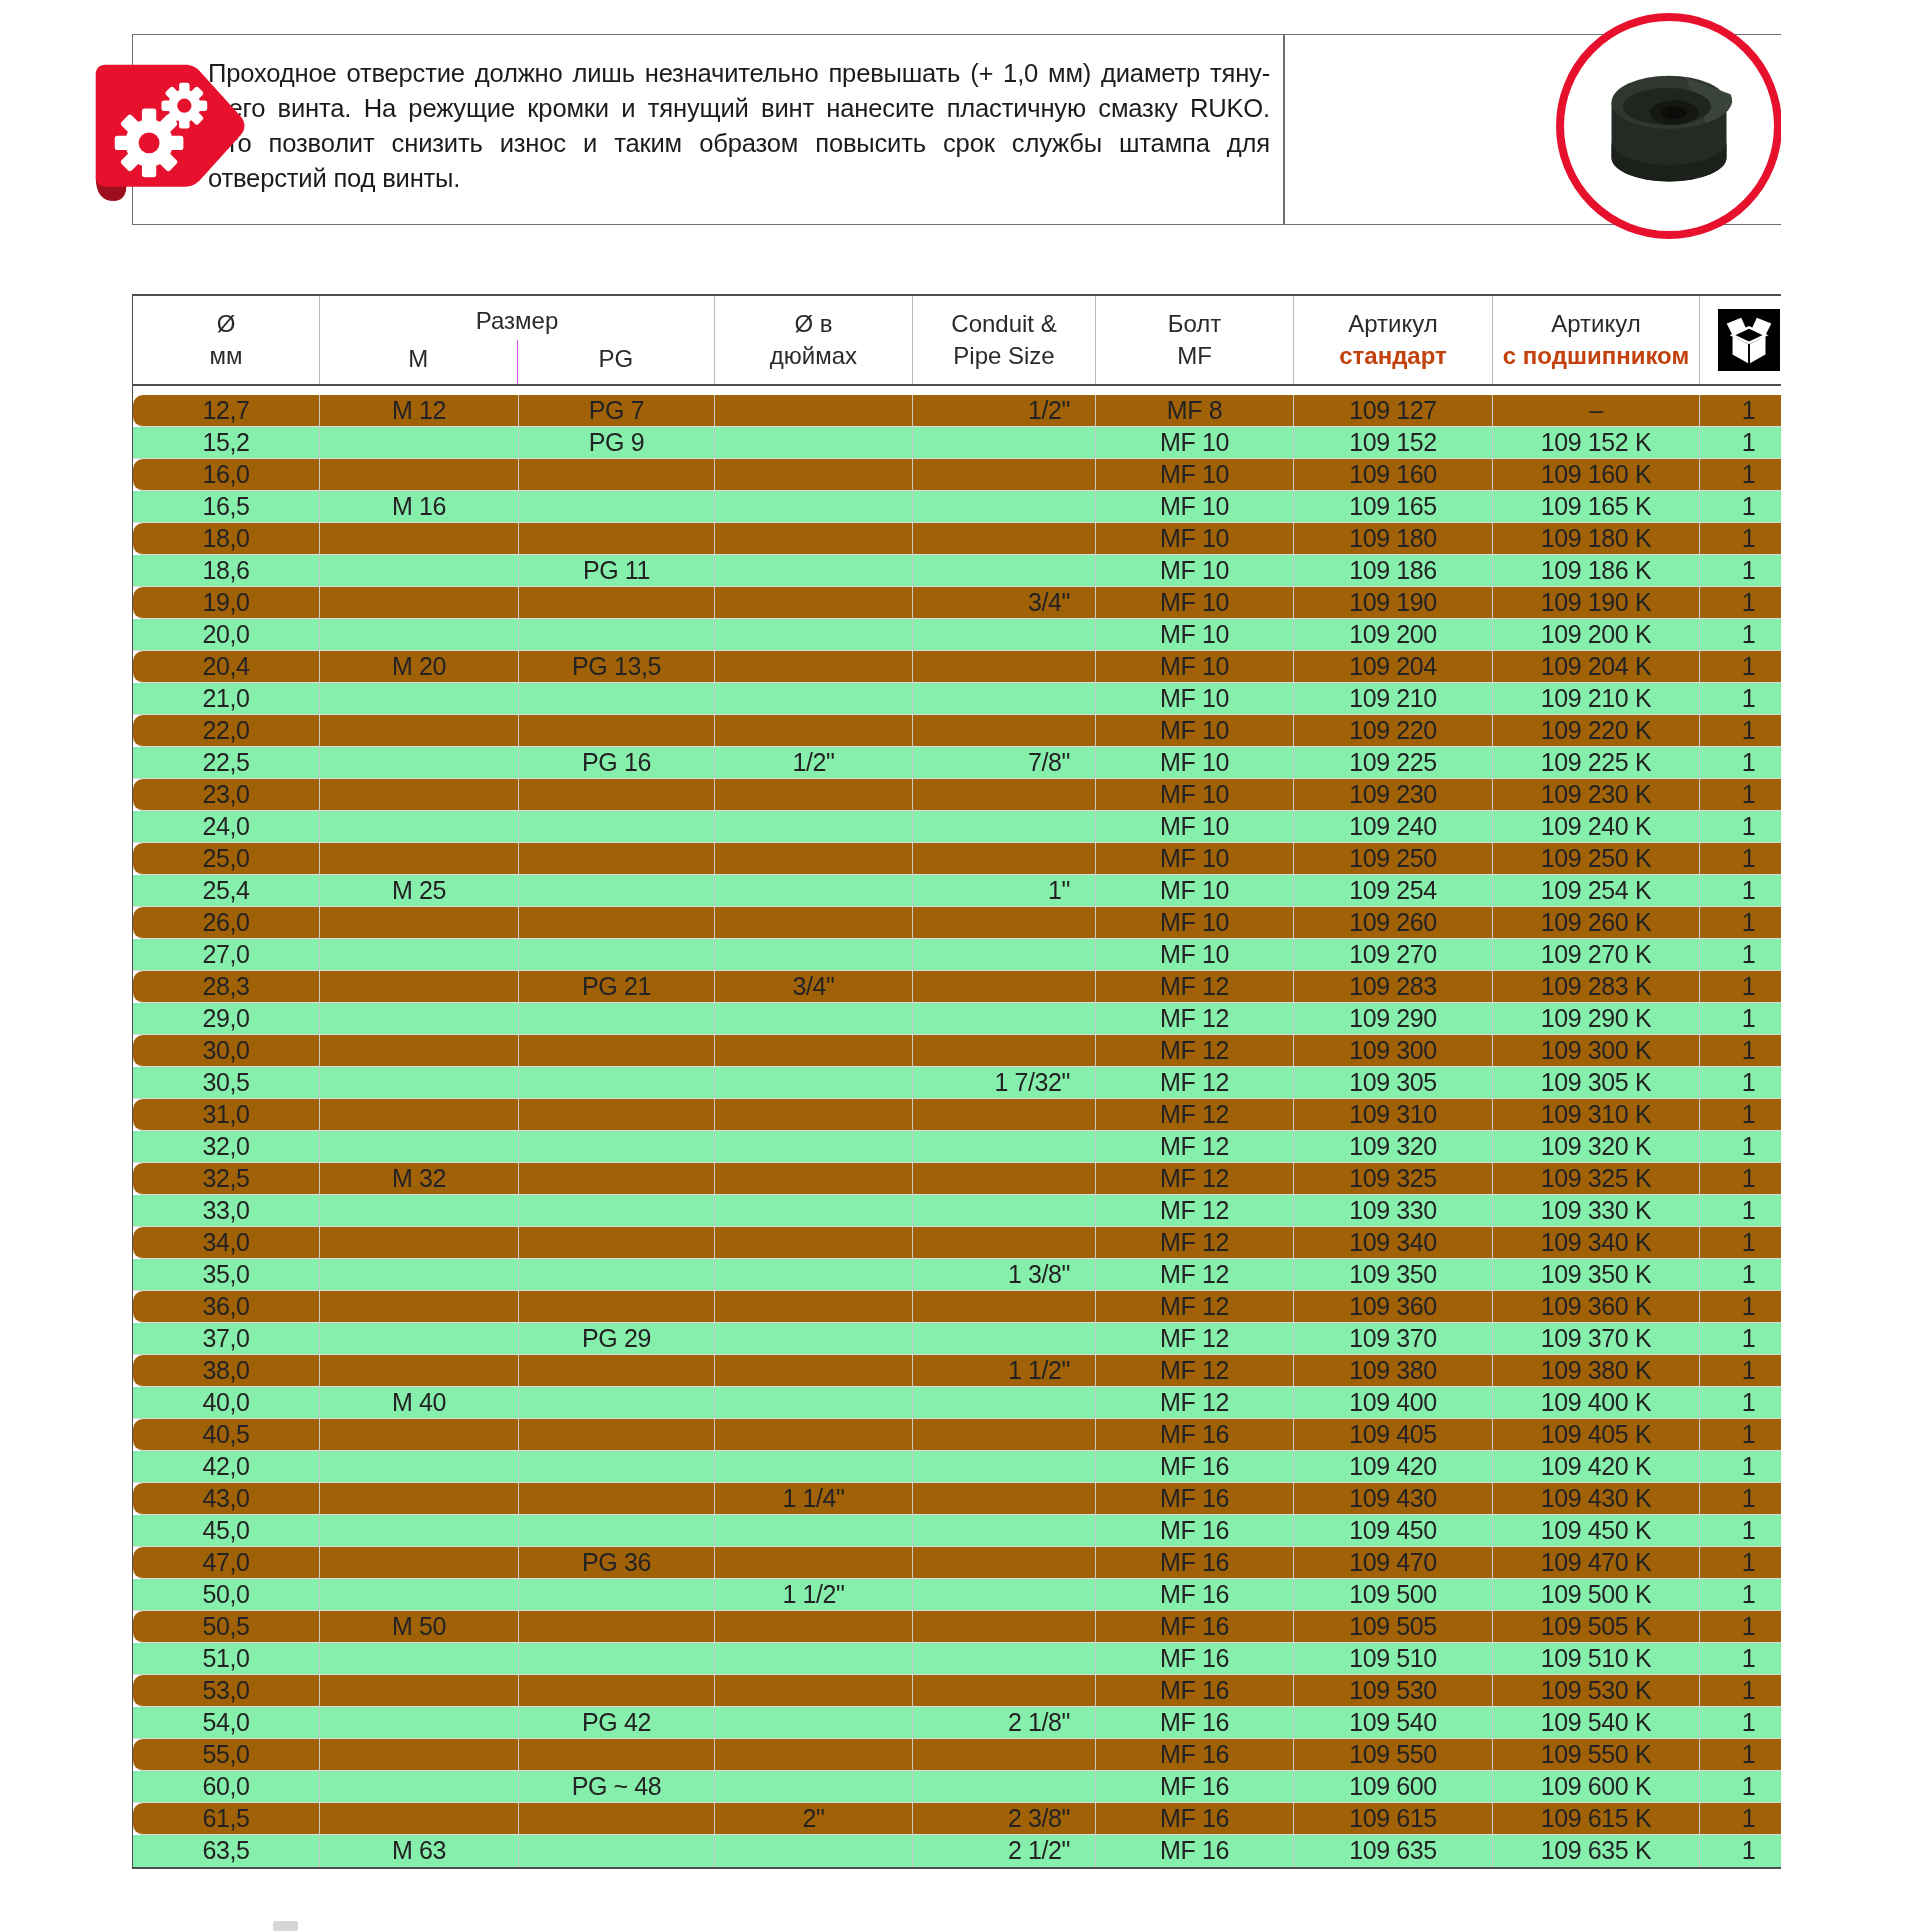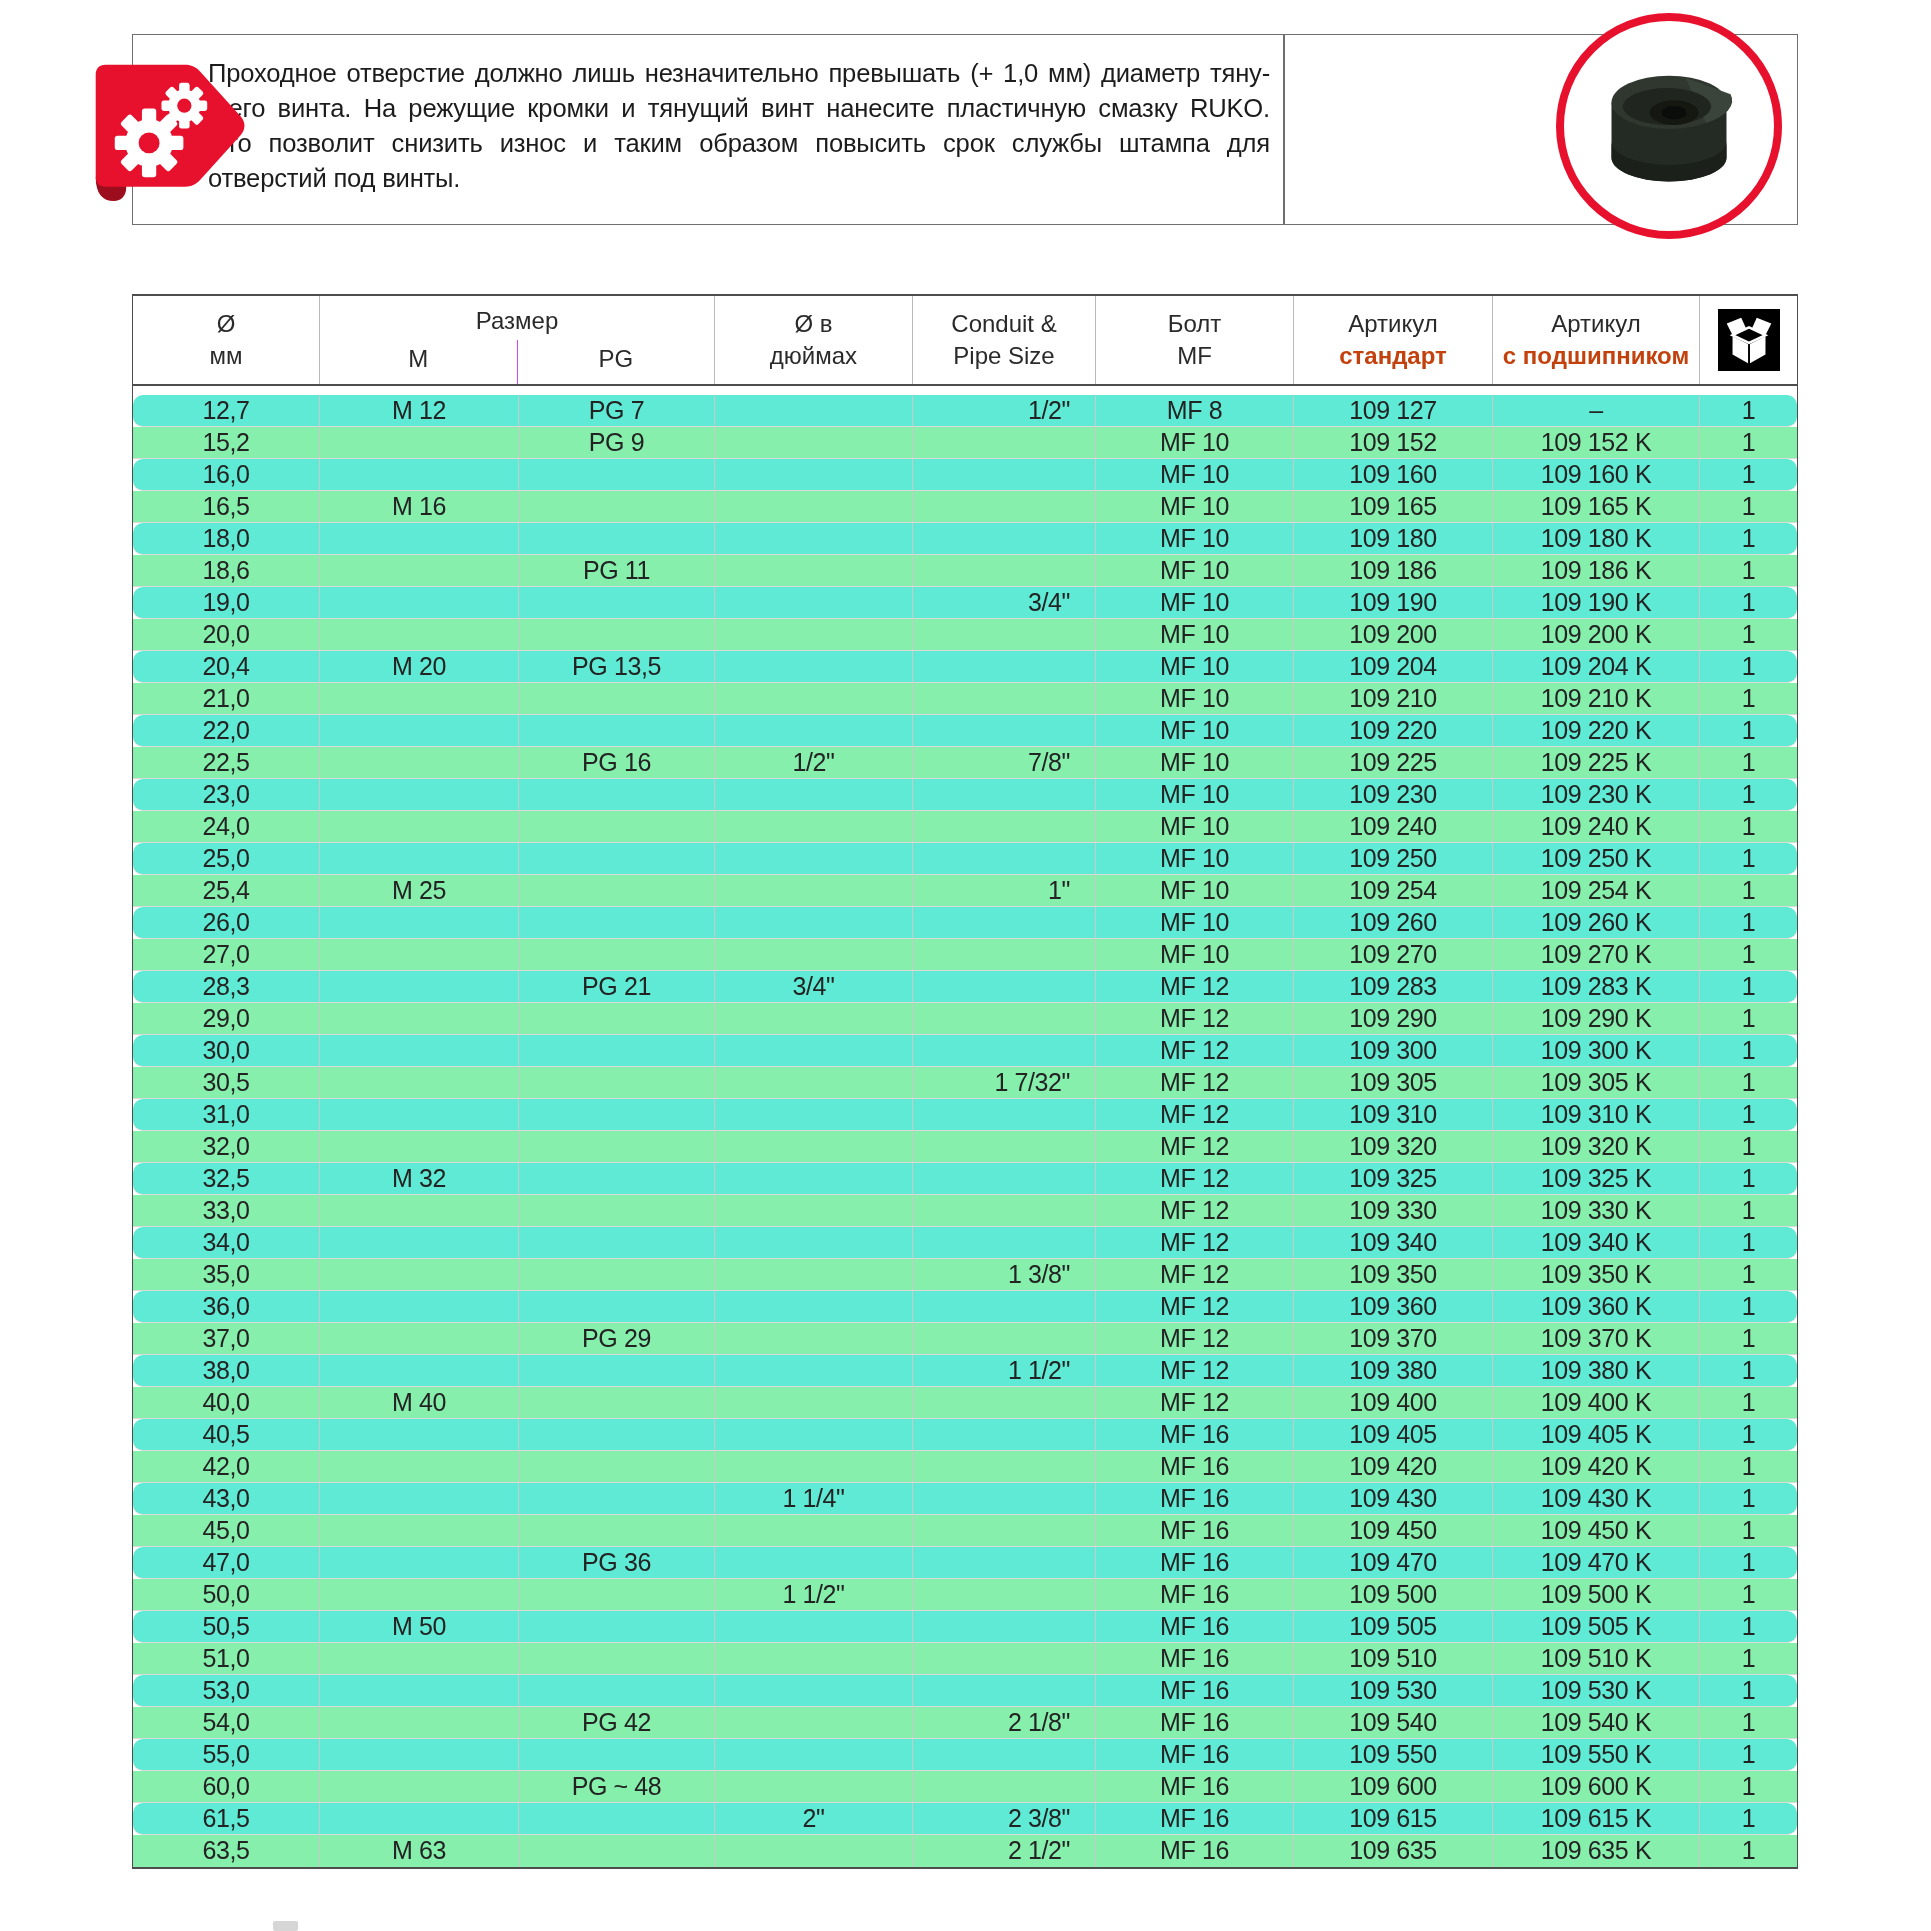--- a/index.html
+++ b/index.html
@@ -1,17 +1,17 @@
 <!DOCTYPE html>
 <html><head>
 <meta charset="utf-8">
 <style>
   html,body{margin:0;padding:0;background:#fff;}
   body{font-family:"Liberation Sans","DejaVu Sans",sans-serif;color:#222;}
-  .page{position:relative;width:1781px;height:1931px;background:#ffffff;overflow:hidden;padding-left:43px;}
+  .page{position:relative;width:1781px;height:1931px;background:#ffffff;overflow:hidden;}
 
   
   .info-box{position:absolute;left:132px;top:34px;width:1666px;height:191px;
     border:1.9px solid #6e6e6e;box-sizing:border-box;background:#fff;}
   .info-divider{position:absolute;left:1150px;top:0;width:1.9px;height:100%;background:#6e6e6e;}
   .info-text{position:absolute;left:75px;top:21px;width:1062px;font-size:25.6px;line-height:35px;
     color:#1c1c1c;letter-spacing:-0.2px;}
   .info-line{text-align:justify;text-align-last:justify;white-space:normal;}
   .info-line:last-child{text-align-last:left;}
 
@@ -36,21 +36,21 @@
   .size-sub{flex:1;display:flex;width:100%;}
   .size-sub .half{flex:1;display:flex;align-items:center;justify-content:center;padding-bottom:5.8px;box-sizing:border-box;}
   .size-sub .half+.half{border-left:1px solid #d946ef;}
   .pack-icon{width:62px;height:62px;display:block;}
 
   .tgap{height:8.7px;background:#fff;}
   .tbody{display:block;}
   .trow{display:grid;grid-template-columns:187px 199px 196px 198px 183px 198px 199px 207px 1fr;
     height:32px;box-sizing:border-box;border-bottom:1px solid #dadada;background:#86efac;}
   .trow:last-child{border-bottom:none;}
-  .trow.shade{background:#5eead4;border-radius:10px;}
+  .trow.shade{background:#a16207;border-radius:10px;}
   .tcell{display:flex;align-items:center;justify-content:center;font-size:25px;letter-spacing:-0.4px;
     color:#232323;border-right:1px solid #c9c9c9;box-sizing:border-box;overflow:hidden;white-space:nowrap;}
   .tcell:last-child{border-right:none;}
   .tcell.inch{justify-content:flex-end;padding-right:25px;}
 
   .footer-crop{position:absolute;left:273px;top:1921px;width:25px;height:9.7px;background:#b5b5b5;
     opacity:.55;border-radius:1.9px;}
 </style>
 </head>
 <body>

